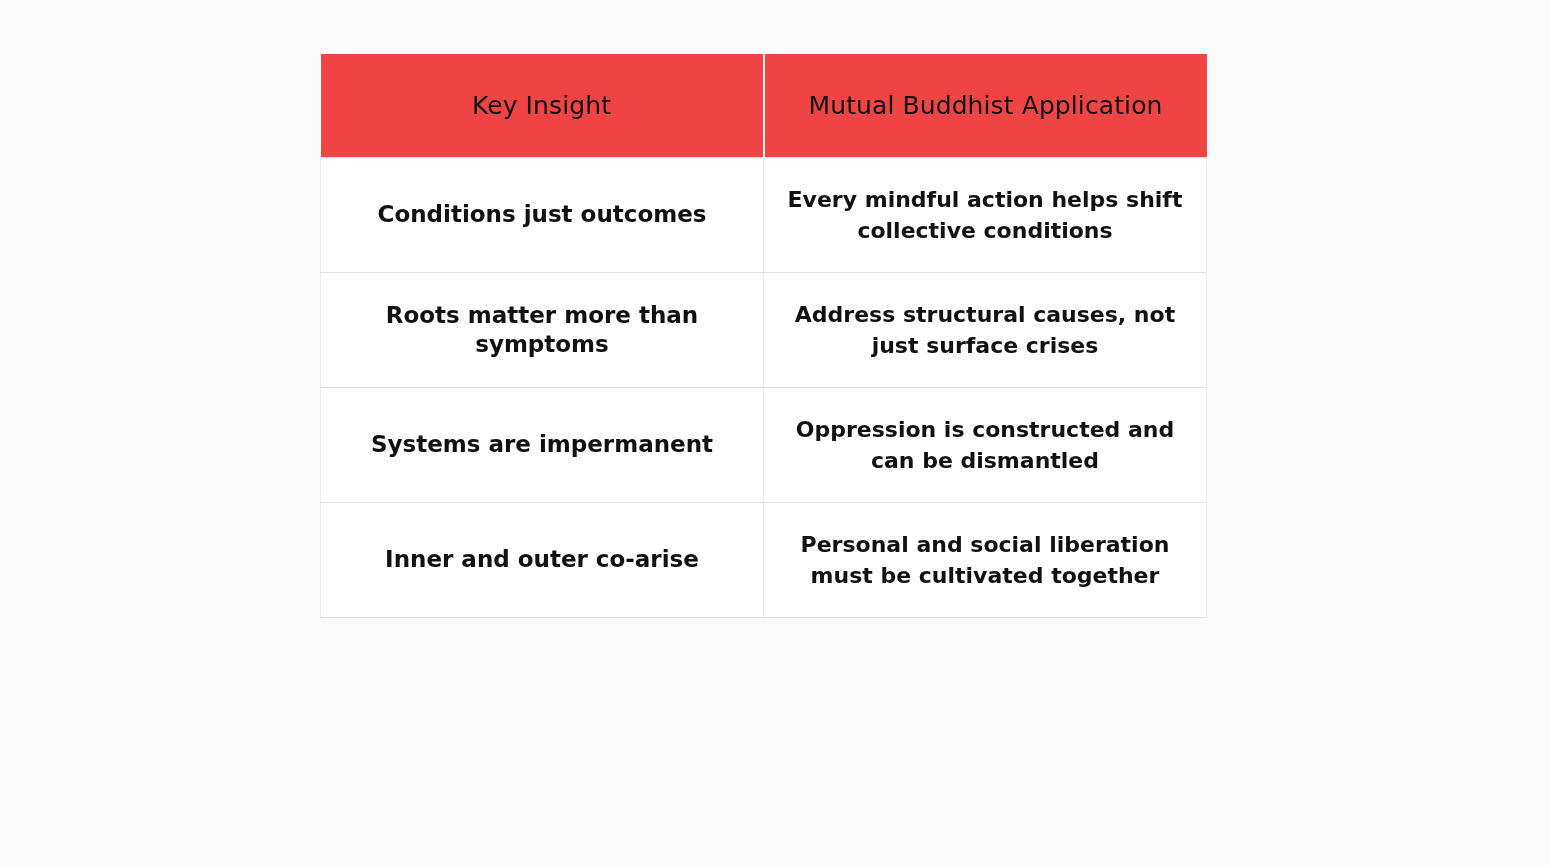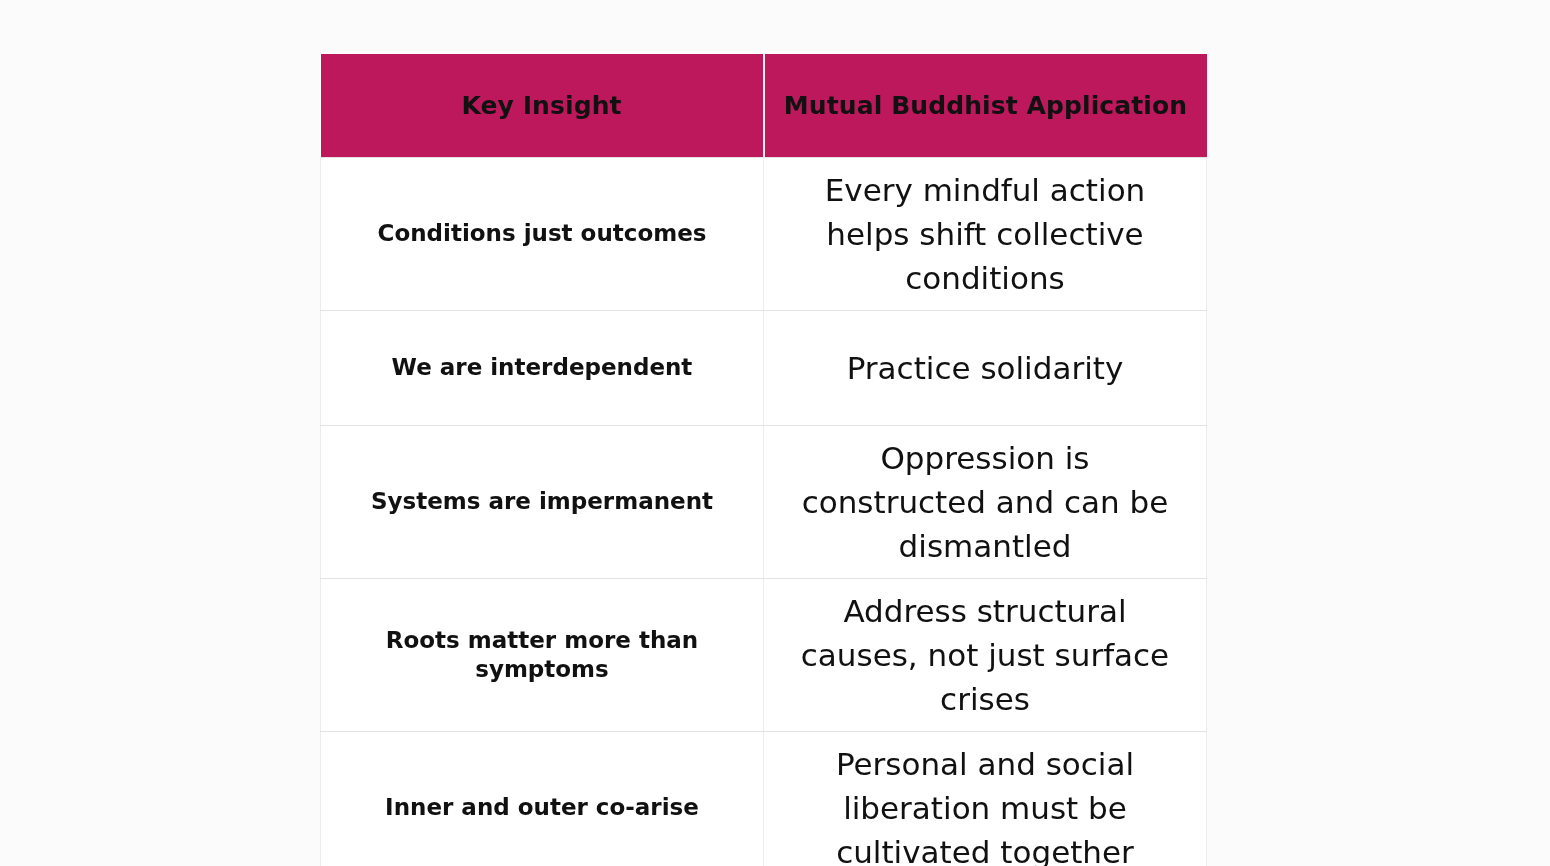--- a/index.html
+++ b/index.html
@@ -32,23 +32,23 @@
     width: 886px;
     border-collapse: collapse;
     table-layout: fixed;
     background: #ffffff;
   }
 
   table.insight-table col.col-left  { width: 443px; }
   table.insight-table col.col-right { width: 443px; }
 
   thead th {
-    background: #be185d;
+    background: #ef4444;
     color: #111111;
-    font-weight: bold;
+    font-weight: normal;
     font-size: 25px;
     letter-spacing: 0.1px;
     text-align: center;
     vertical-align: middle;
     height: 95px;
     padding: 4px 16px;
     border: none;
     font-family: "DejaVu Sans", sans-serif;
   }
   thead th.th-left {
@@ -68,22 +68,22 @@
     font-family: "DejaVu Sans", sans-serif;
   }
 
   tbody td.cell-insight {
     font-weight: bold;
     font-size: 23px;
     line-height: 1.28;
   }
 
   tbody td.cell-application {
-    font-weight: normal;
-    font-size: 31px;
+    font-weight: bold;
+    font-size: 22px;
     line-height: 1.42;
   }
 
   tbody tr:last-child td {
     border-bottom: 1px solid #e3e3e3;
   }
 </style>
 </head>
 <body>
 
@@ -99,30 +99,26 @@
           <th class="th-left">Key Insight</th>
           <th class="th-right">Mutual Buddhist Application</th>
         </tr>
       </thead>
       <tbody>
         <tr>
           <td class="cell-insight">Conditions just outcomes</td>
           <td class="cell-application">Every mindful action helps shift collective conditions</td>
         </tr>
         <tr>
-          <td class="cell-insight">We are interdependent</td>
-          <td class="cell-application">Practice solidarity</td>
+          <td class="cell-insight">Roots matter more than symptoms</td>
+          <td class="cell-application">Address structural causes, not just surface crises</td>
         </tr>
         <tr>
           <td class="cell-insight">Systems are impermanent</td>
           <td class="cell-application">Oppression is constructed and can be dismantled</td>
-        </tr>
-        <tr>
-          <td class="cell-insight">Roots matter more than symptoms</td>
-          <td class="cell-application">Address structural causes, not just surface crises</td>
         </tr>
         <tr>
           <td class="cell-insight">Inner and outer co-arise</td>
           <td class="cell-application">Personal and social liberation must be cultivated together</td>
         </tr>
       </tbody>
     </table>
   </div>
 </div>
 

